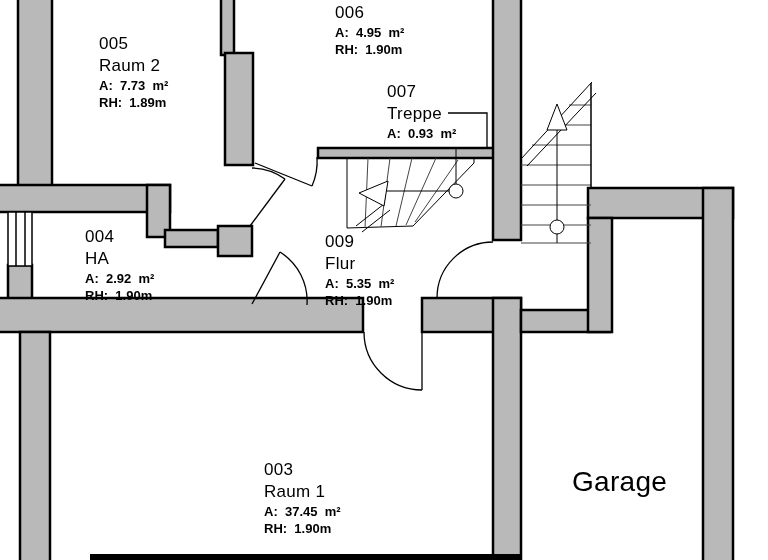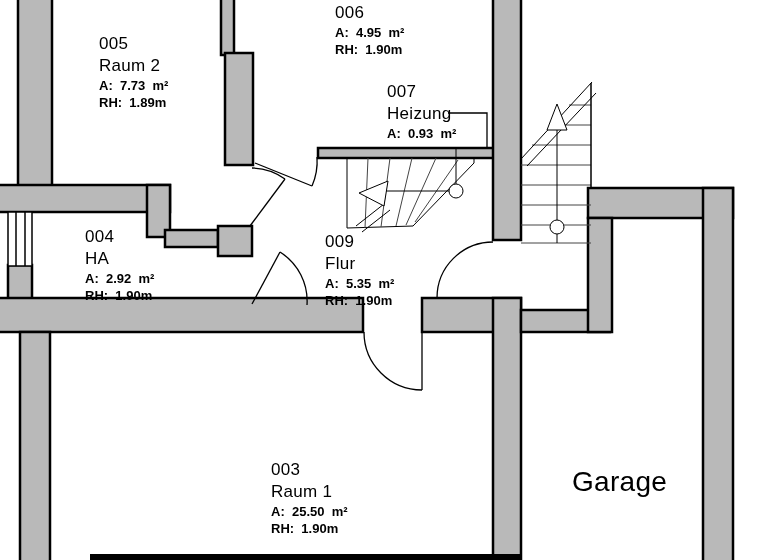--- a/index.html
+++ b/index.html
@@ -122,40 +122,40 @@
   </div>
 
   <div class="room-label" style="left:335px;top:2px;">
     <div class="rl-number">006</div>
     <div class="rl-meta">A:  4.95  m²</div>
     <div class="rl-meta">RH:  1.90m</div>
   </div>
 
   <div class="room-label" style="left:387px;top:81px;">
     <div class="rl-number">007</div>
-    <div class="rl-name">Heizung</div>
+    <div class="rl-name">Treppe</div>
     <div class="rl-meta">A:  0.93  m²</div>
   </div>
 
   <div class="room-label" style="left:85px;top:226px;">
     <div class="rl-number">004</div>
     <div class="rl-name">HA</div>
     <div class="rl-meta">A:  2.92  m²</div>
     <div class="rl-meta">RH:  1.90m</div>
   </div>
 
   <div class="room-label" style="left:325px;top:231px;">
     <div class="rl-number">009</div>
     <div class="rl-name">Flur</div>
     <div class="rl-meta">A:  5.35  m²</div>
     <div class="rl-meta">RH:  1.90m</div>
   </div>
 
-  <div class="room-label" style="left:271px;top:459px;">
+  <div class="room-label" style="left:264px;top:459px;">
     <div class="rl-number">003</div>
     <div class="rl-name">Raum 1</div>
-    <div class="rl-meta">A:  25.50  m²</div>
+    <div class="rl-meta">A:  37.45  m²</div>
     <div class="rl-meta">RH:  1.90m</div>
   </div>
 
   <div class="garage-label" style="left:572px;top:466px;">Garage</div>
 
 </div>
 
 </body></html>

